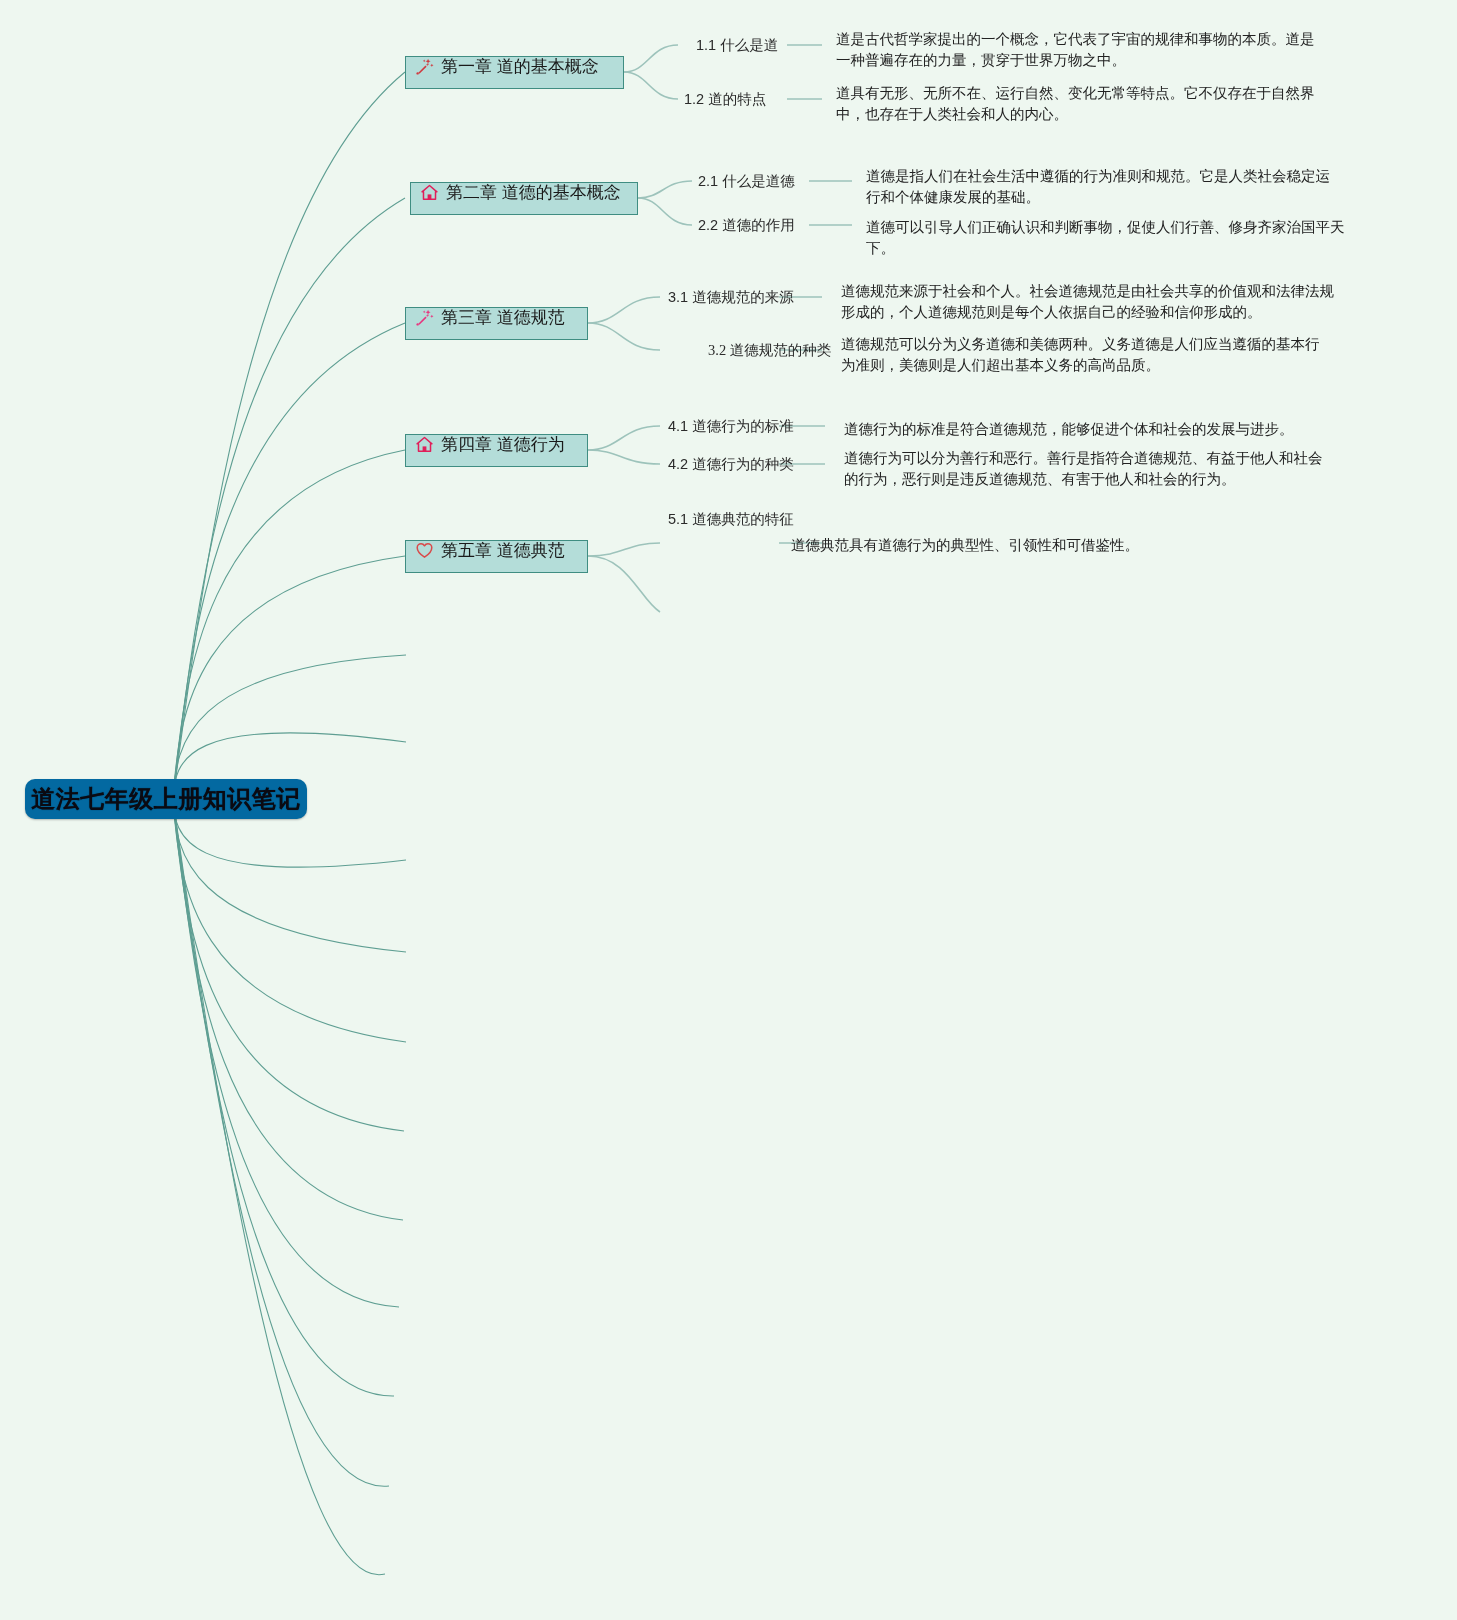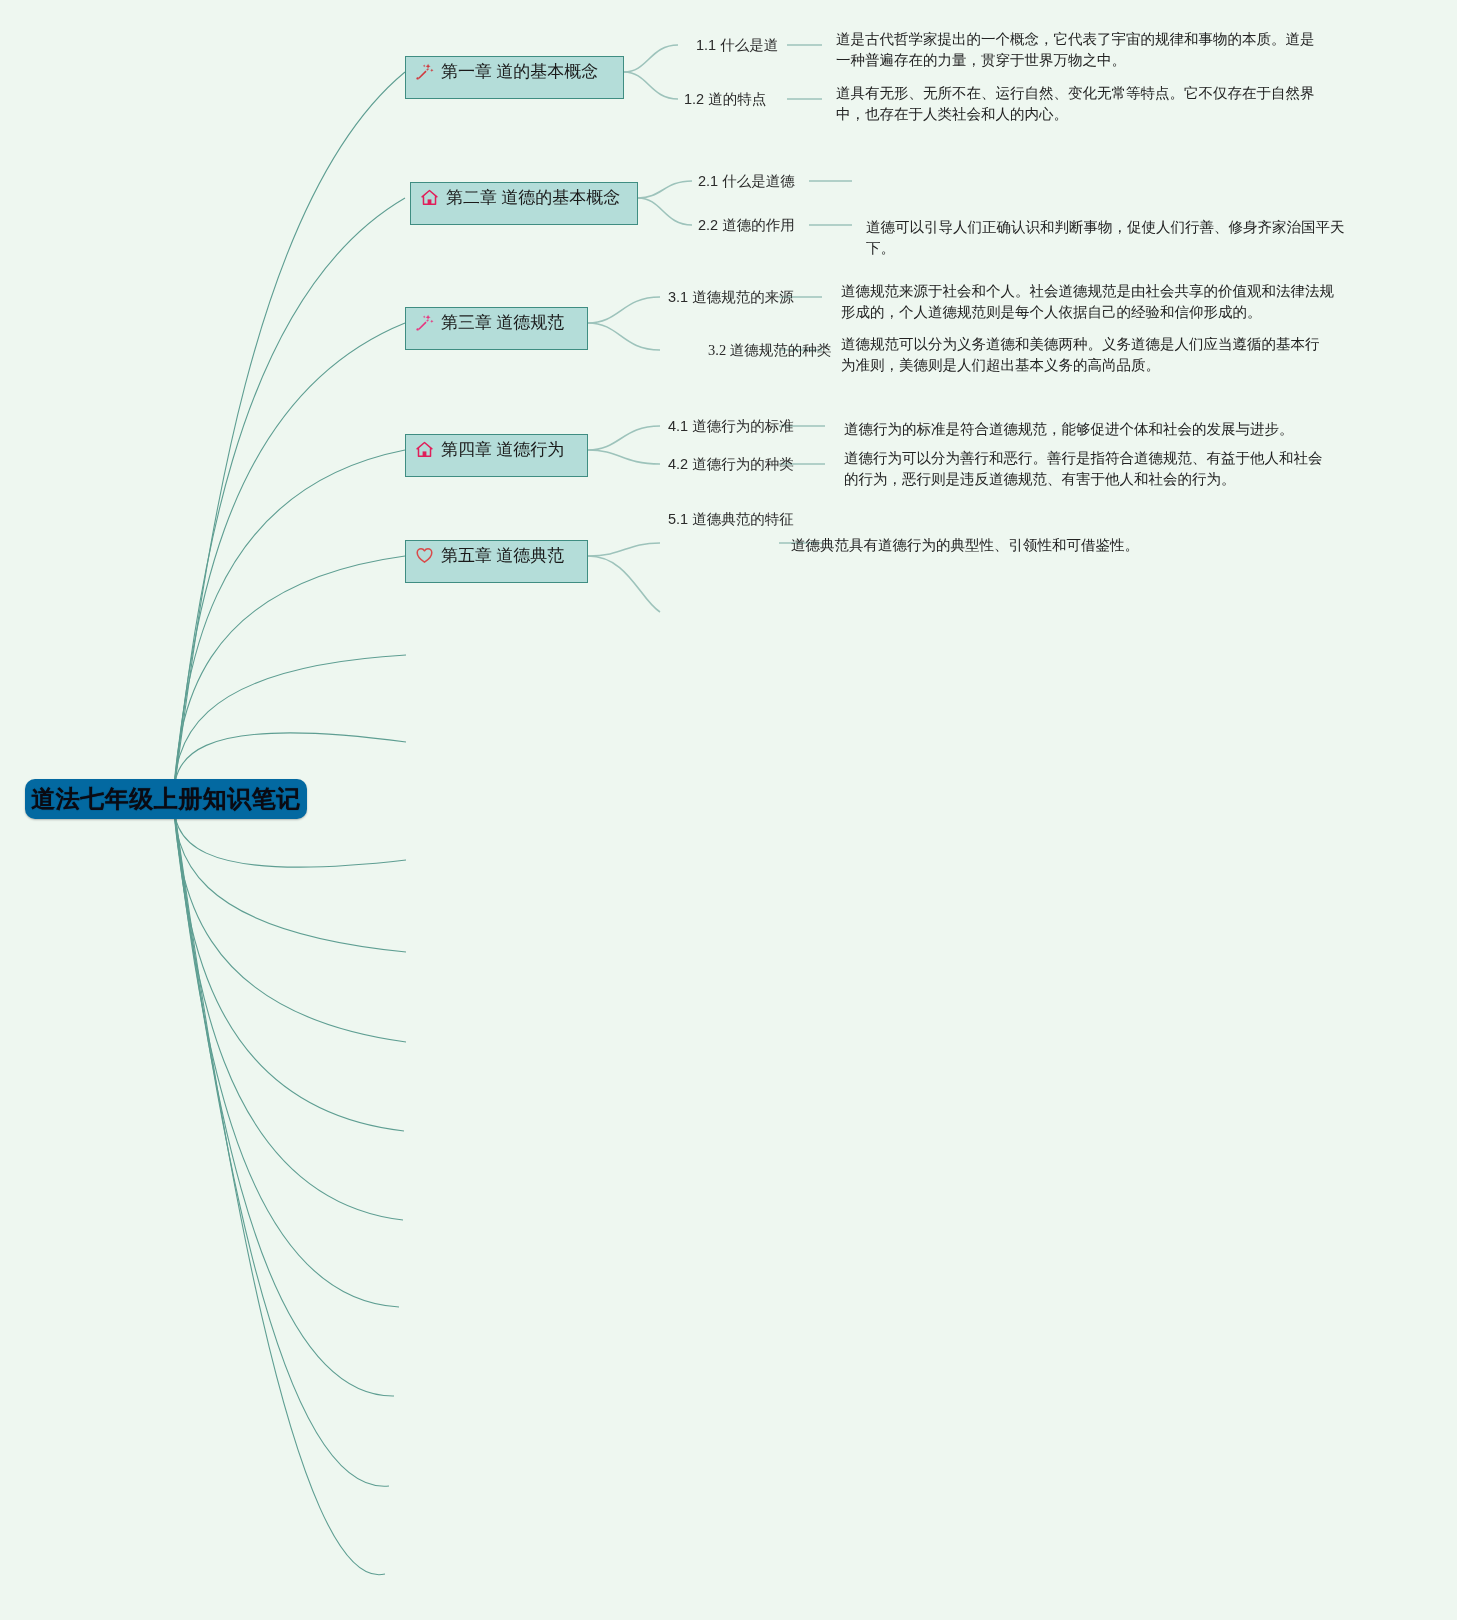--- a/index.html
+++ b/index.html
@@ -48,29 +48,28 @@
     font-size: 24px;
     font-weight: bold;
     letter-spacing: 0.5px;
     line-height: 1;
     white-space: nowrap;
     text-shadow: 0 0 1px rgba(0,0,0,0.6);
   }
   
   .chapter-node {
     position: absolute;
-    height: 43px;
+    height: 33px;
     background: #b4ddd9;
     border: 1px solid #3f8d82;
     display: flex;
     align-items: center;
     padding: 0 11px 13px 9px;
     box-sizing: border-box;
     white-space: nowrap;
-    font-family: Liberation Serif, serif;
   }
   .chapter-icon {
     width: 19px;
     height: 19px;
     margin-right: 7px;
     flex: 0 0 auto;
     display: block;
   }
   .chapter-label {
     font-size: 17px;
@@ -186,20 +185,23 @@
 
   <div class="chapter-node" style="left:410px; top:182px; width:228px;">
     <svg class="chapter-icon" viewBox="0 0 24 24" xmlns="http://www.w3.org/2000/svg">
       <path d="M12 3.2 L2.6 11.2 L4.4 11.2 L4.4 20.4 L19.6 20.4 L19.6 11.2 L21.4 11.2 Z" fill="none" stroke="#e01f5a" stroke-width="1.9" stroke-linejoin="round"></path>
       <path d="M9.6 20.4 L9.6 14.4 L14.4 14.4 L14.4 20.4 Z" fill="#e01f5a"></path>
     </svg>
     <span class="chapter-label">第二章 道德的基本概念</span>
   </div>
   <div class="sub-node" style="left:698px; top:174px;">2.1 什么是道德</div>
   <div class="sub-node" style="left:698px; top:218px;">2.2 道德的作用</div>
+  <div class="detail-node" style="left:866px; top:166px; width:478px;">
+    <p>道德是指人们在社会生活中遵循的行为准则和规范。它是人类社会稳定运行和个体健康发展的基础。</p>
+  </div>
   <div class="detail-node" style="left:866px; top:217px; width:486px;">
     <p>道德可以引导人们正确认识和判断事物，促使人们行善、修身齐家治国平天下。</p>
   </div>
 
   <div class="chapter-node" style="left:405px; top:307px; width:183px;">
     <svg class="chapter-icon" viewBox="0 0 24 24" xmlns="http://www.w3.org/2000/svg">
       <g fill="#e8347e">
         <path d="M4.2 19.8 L13.2 10.8 L14.6 12.2 L5.6 21.2 Z"></path>
         <path d="M14.2 9.8 L16.2 7.8 L17.6 9.2 L15.6 11.2 Z" opacity="0.85"></path>
         <path d="M16.5 2.2 l0.9 2.3 2.3 0.9 -2.3 0.9 -0.9 2.3 -0.9 -2.3 -2.3 -0.9 2.3 -0.9 Z"></path>

